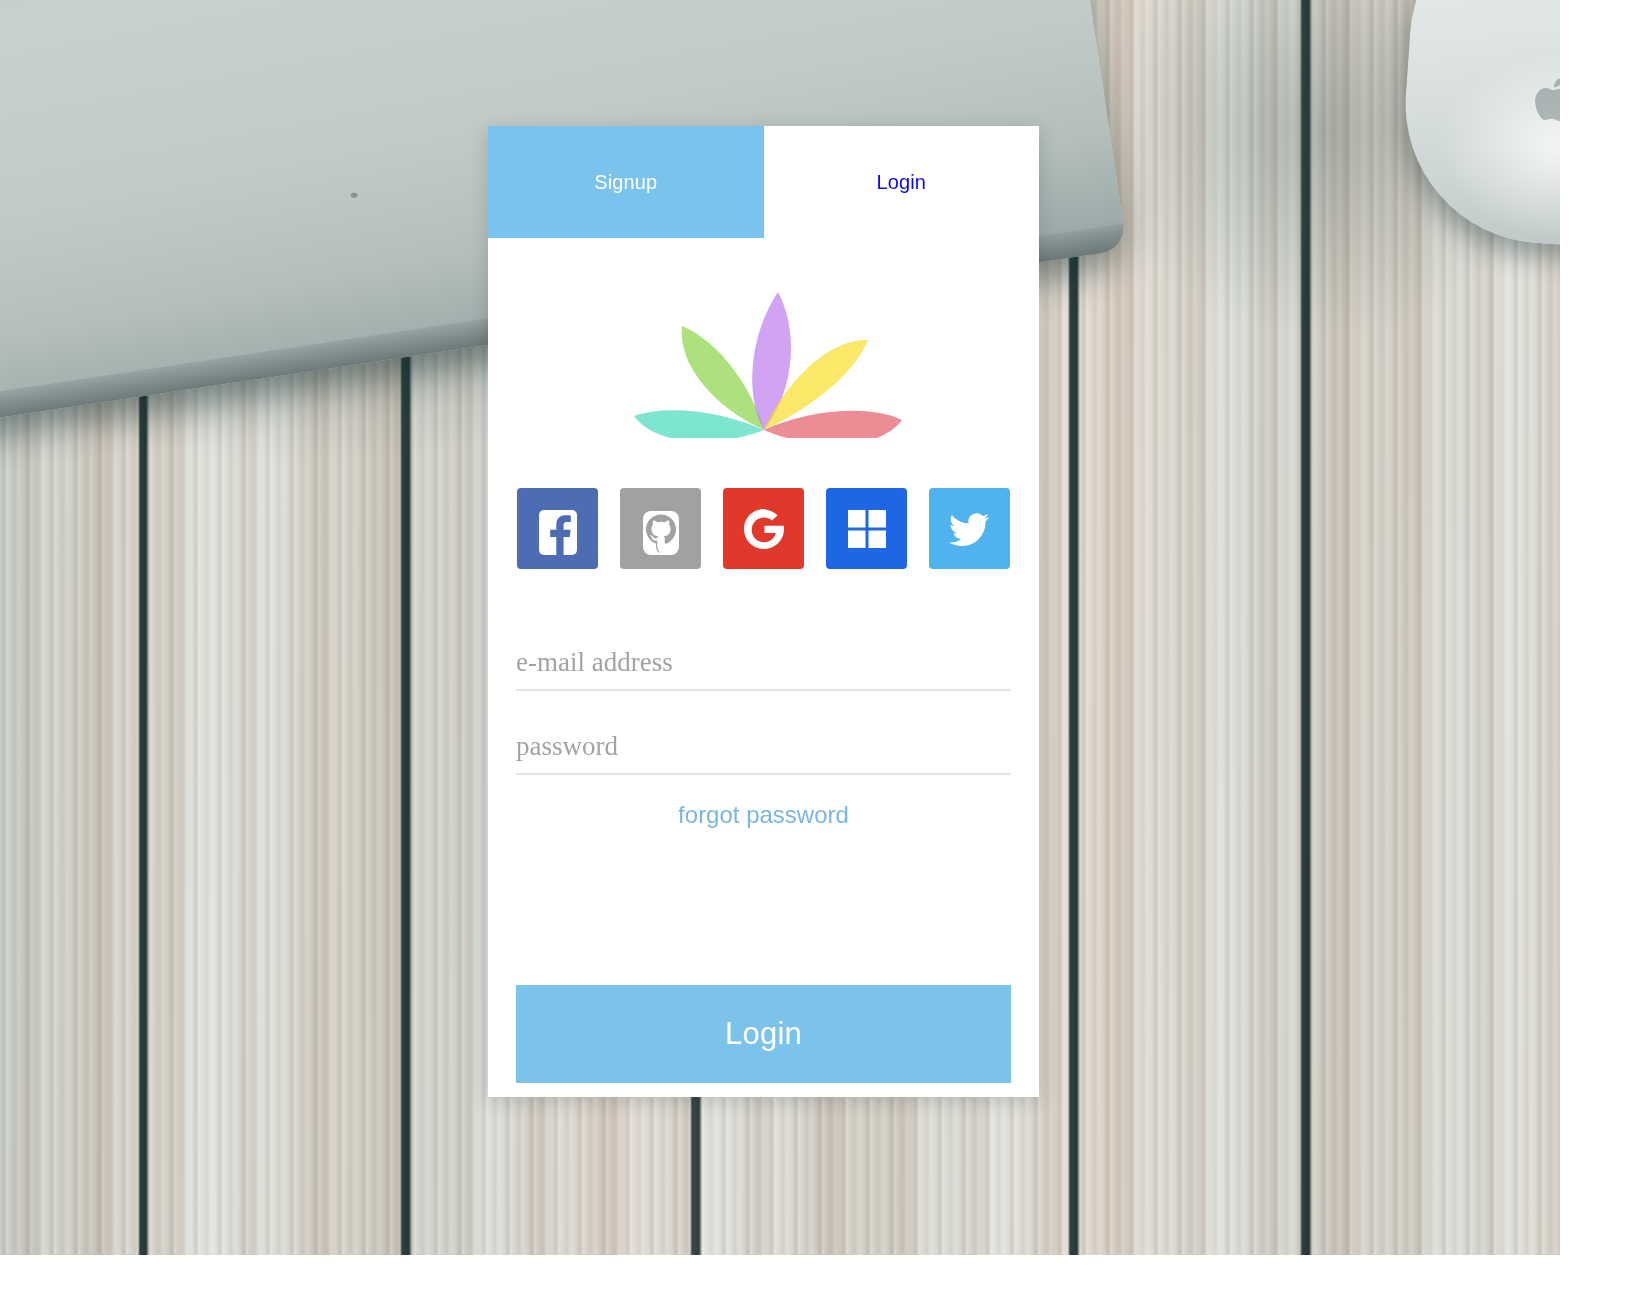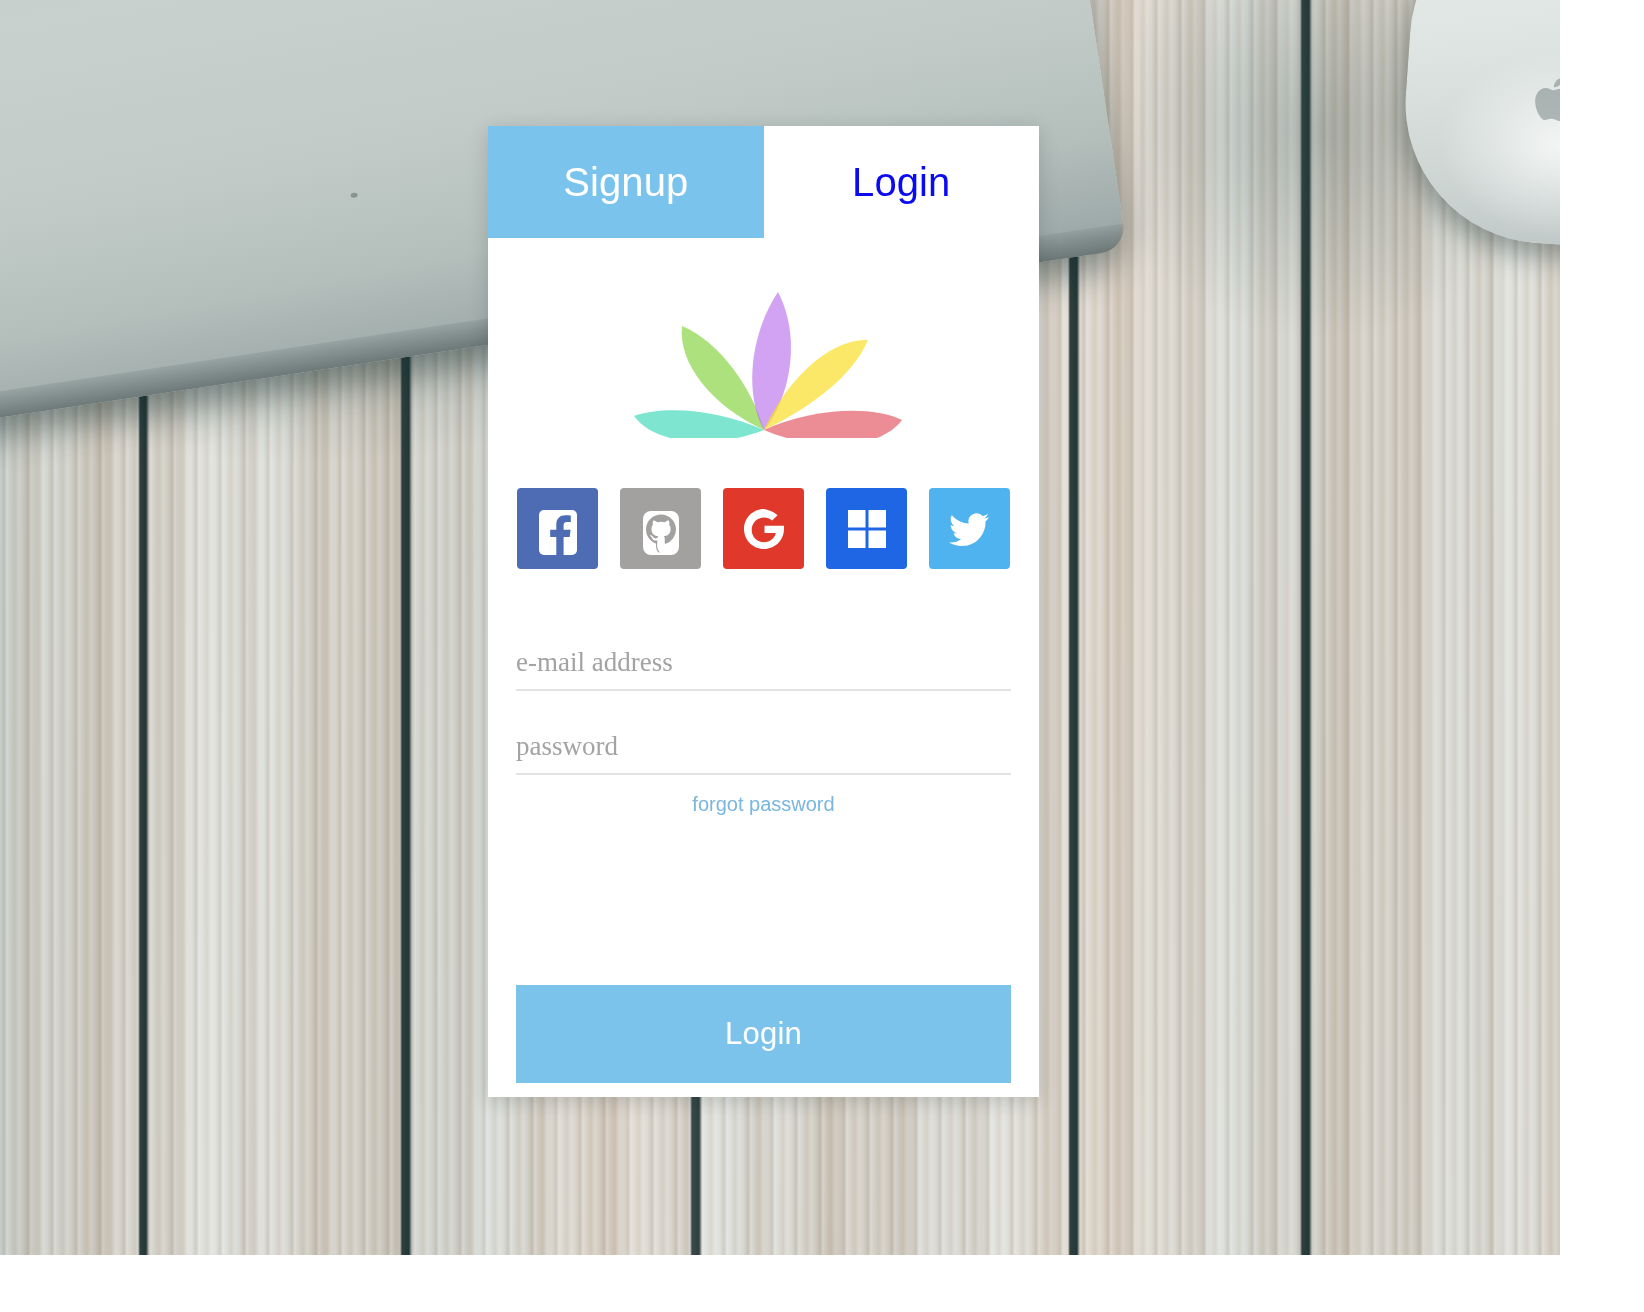--- a/index.html
+++ b/index.html
@@ -153,21 +153,21 @@
   .tabs {
     display: flex;
     height: 112px;
     width: 100%;
   }
   .tab {
     flex: 1 1 50%;
     display: flex;
     align-items: center;
     justify-content: center;
-    font-size: 40px;
+    font-size: 20px;
     letter-spacing: 0.1px;
     cursor: pointer;
     user-select: none;
   }
   .tab-signup {
     background: #79c3ec;
     color: #ffffff;
   }
   .tab-login {
     background: #ffffff;
@@ -235,22 +235,22 @@
   }
   .field::placeholder {
     color: #a3a3a3;
     opacity: 1;
   }
   .field-password { margin-top: 28px; }
 
   .forgot {
     display: block;
     text-align: center;
-    margin-top: 18px;
-    font-size: 20px;
+    margin-top: 26px;
+    font-size: 24px;
     color: #79b6e0;
     text-decoration: none;
     cursor: pointer;
   }
 
   
   .login-btn {
     position: absolute;
     left: 28px;
     bottom: 14px;

